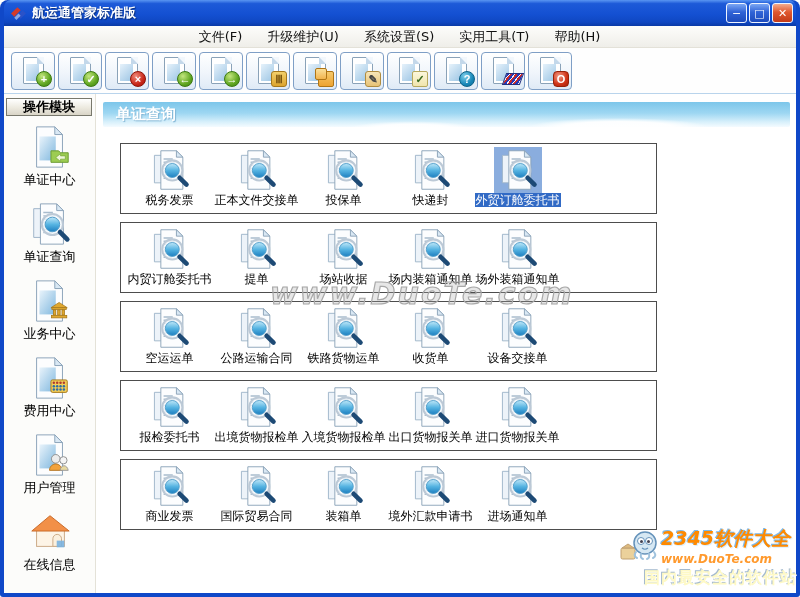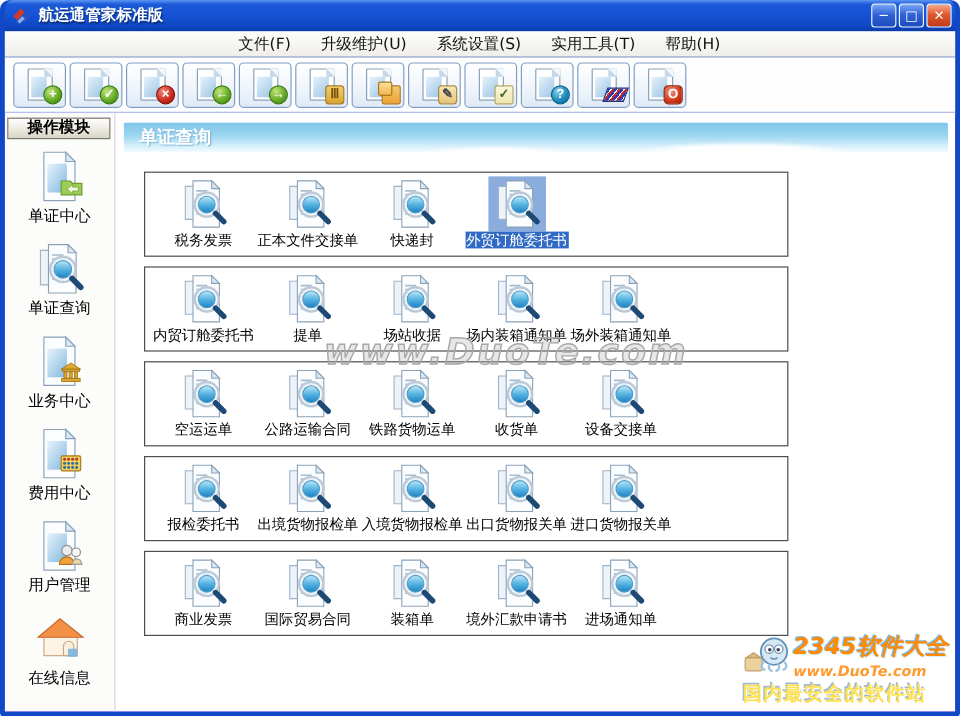--- a/index.html
+++ b/index.html
@@ -40,21 +40,21 @@
   .b-gold{border-radius:3px;background:linear-gradient(#f3cf6a,#dca42e);border:1px solid #a6781a;color:#7a5510;}
   .b-tan{border-radius:3px;background:linear-gradient(#f7e6b8,#e7c377);border:1px solid #b08c3f;color:#444;}
   .b-note{border-radius:2px;background:linear-gradient(#fbf7dc,#f0e5ad);border:1px solid #b7a95e;color:#3a6b1f;}
   .b-power{border-radius:4px;background:radial-gradient(circle at 35% 30%,#f29a84,#d03418 60%,#a82008);border:1px solid #962008;}
   .b-squares{border-radius:2px;background:linear-gradient(#f6c96a,#eda332);border:1px solid #b07515;}
   .b-squares::after{content:"";position:absolute;left:-4px;top:-4px;width:10px;height:10px;border-radius:2px;
     background:linear-gradient(#fbe09a,#f2b44e);border:1px solid #b07515;}
   .b-flag{border-radius:0;width:18px;height:12px;bottom:4px;transform:skewX(-20deg);border:1px solid #23307f;
     background:repeating-linear-gradient(115deg,#2438b8 0 2px,#f5f5ff 2px 3px,#c62828 3px 5px);}
   
-  .bodyarea{flex:1;display:flex;background:#8b5cf6;overflow:hidden;}
+  .bodyarea{flex:1;display:flex;background:#d946ef;overflow:hidden;}
   .sidebar{width:92px;flex:0 0 92px;background:#fcfcfa;border-right:1px solid #e4e2d8;padding-top:2px;}
   .side-tab{margin:2px 3px 8px 2px;height:18px;line-height:16px;text-align:center;font-size:13px;font-weight:bold;
     background:linear-gradient(#ffffff,#ece9df 55%,#d9d5c7);border:1px solid #78786c;color:#000;}
   .side-item{display:flex;flex-direction:column;align-items:center;margin-bottom:12px;}
   .side-item svg{width:46px;height:46px;}
   .slbl{font-size:13px;color:#000;margin-top:1px;white-space:nowrap;}
   .main{flex:1;position:relative;background:#fff;}
   .banner{margin:8px 6px 0 7px;height:25px;border-radius:2px;display:flex;align-items:center;
     background:
       radial-gradient(ellipse 120px 12px at 75% 100%,rgba(255,255,255,.95) 0 45%,rgba(255,255,255,0) 75%),
@@ -72,22 +72,22 @@
   .lbl.sel{background:#316ac5;color:#fff;padding:0 1px;}
   
   .wm-center{position:absolute;left:150px;top:133px;font-size:30px;font-weight:bold;font-style:italic;
     letter-spacing:2px;color:rgba(170,170,170,0.28);-webkit-text-stroke:1.2px #a8a8a8;pointer-events:none;}
   .brand{position:absolute;right:3px;bottom:8px;width:178px;pointer-events:none;}
   .brand-row{display:flex;align-items:center;}
   .mascot{width:40px;height:40px;flex:0 0 auto;margin-right:2px;opacity:.85;}
   .brand-title{display:block;font-size:19px;font-weight:bold;font-style:italic;color:#ff8a00;
     text-shadow:-1px -1px 0 #7db9ea,1px 1px 1px #d9ecfa;white-space:nowrap;}
   .brand-url{display:block;font-size:12px;font-weight:bold;font-style:italic;color:#ff9a2e;white-space:nowrap;}
-  .brand-slogan{margin-top:2px;font-size:16px;font-weight:bold;letter-spacing:1px;color:#fde047;
-    text-shadow:1px 1px 0 #fff,-1px -1px 0 #9fb6cc;white-space:nowrap;opacity:.95;}
+  .brand-slogan{margin-top:2px;font-size:16px;font-weight:bold;letter-spacing:1px;color:#fef9c3;
+    text-shadow:1px 1px 0 #fff,-1px -1px 0 #9fb6cc;white-space:nowrap;text-align:right;opacity:.95;}
 </style>
 </head>
 <body>
 
 <svg width="0" height="0" style="position:absolute" aria-hidden="true">
   <defs>
     <linearGradient id="gLens" x1="0" y1="0" x2="0" y2="1">
       <stop offset="0" stop-color="#bfe7f8"></stop>
         <stop offset="0.5" stop-color="#56b4e2"></stop>
         <stop offset="1" stop-color="#1d7fc0"></stop>
@@ -298,20 +298,28 @@
                 </svg>
               </span>
             <span class="lbl">正本文件交接单</span>
           </div>
           <div class="gi">
             <span class="ico">
                 <svg viewBox="0 0 48 48">
                   <use href="#sy-docsearch"></use>
                 </svg>
               </span>
+            <span class="lbl">投保单</span>
+          </div>
+          <div class="gi">
+            <span class="ico">
+                <svg viewBox="0 0 48 48">
+                  <use href="#sy-docsearch"></use>
+                </svg>
+              </span>
             <span class="lbl">快递封</span>
           </div>
           <div class="gi">
             <span class="ico sel">
                 <svg viewBox="0 0 48 48">
                   <use href="#sy-docsearch"></use>
                 </svg>
               </span>
             <span class="lbl sel">外贸订舱委托书</span>
           </div>

